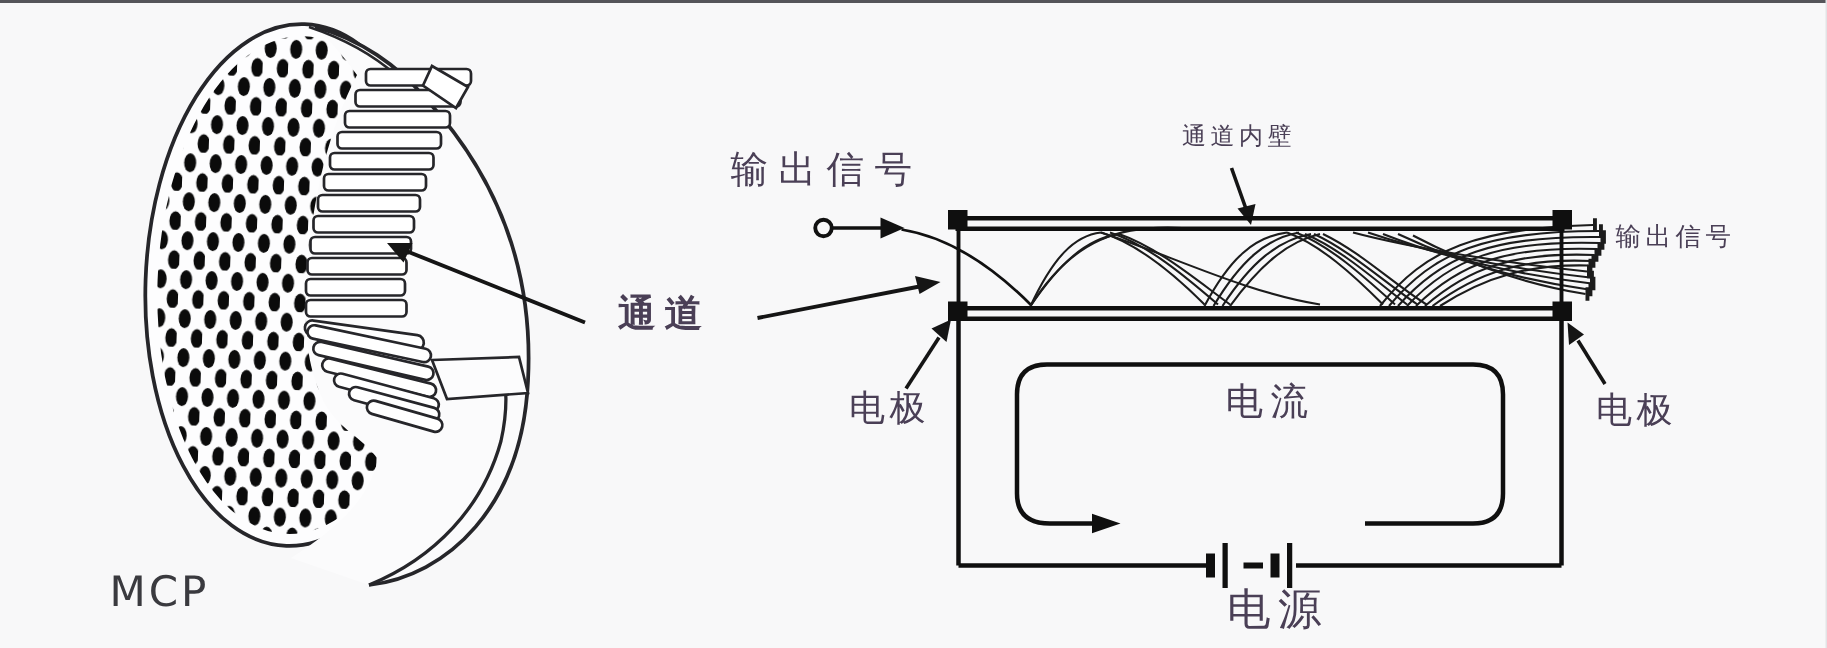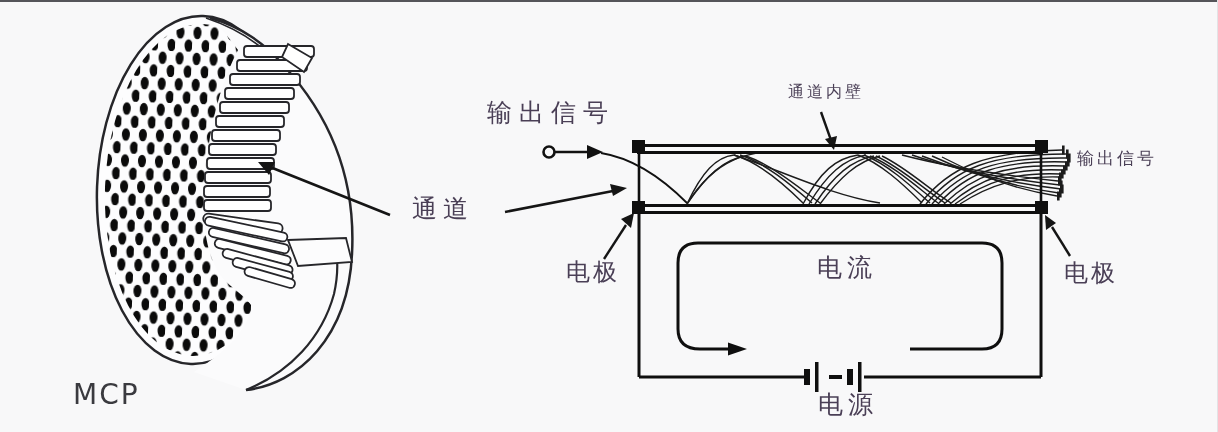--- a/index.html
+++ b/index.html
@@ -10,27 +10,27 @@
   }
   .top-edge{position:absolute;left:0;top:0;width:100%;height:2px;background:#55555a;}
   .right-edge{position:absolute;right:0;top:0;width:1px;height:100%;background:#e3e3e6;}
   svg{position:absolute;left:0;top:0;}
   .lbl{
     position:absolute;color:#4a3f56;white-space:nowrap;
     font-weight:500;line-height:1.1;user-select:none;
   }
   .lbl-mcp{left:73px;top:368px;font-size:28px;letter-spacing:2px;color:#3a3a3f;margin-top:12px;}
   .lbl-incident{left:487px;top:99px;font-size:25px;letter-spacing:7px;}
-  .lbl-channel{left:412px;top:195px;font-size:25px;letter-spacing:6px;}
+  .lbl-channel{left:412px;top:195px;font-size:25px;letter-spacing:6px;font-weight:bold;}
   .lbl-wall{left:788px;top:83px;font-size:16px;letter-spacing:3px;font-family:Liberation Serif, serif;}
   .lbl-output{left:1077px;top:149px;font-size:17px;letter-spacing:3px;}
   .lbl-elec-l{left:566px;top:259px;font-size:24px;letter-spacing:3px;}
   .lbl-elec-r{left:1064px;top:260px;font-size:24px;letter-spacing:3px;}
   .lbl-current{left:817px;top:254px;font-size:25px;letter-spacing:5px;text-align:center;}
-  .lbl-power{left:818px;top:391px;font-size:25px;letter-spacing:5px;}
+  .lbl-power{left:818px;top:391px;font-size:29px;letter-spacing:5px;}
 </style>
 </head>
 <body>
 
 <div class="stage">
   <div class="top-edge"></div>
   <div class="right-edge"></div>
 
   <svg width="1218" height="432" viewBox="0 0 1218 432">
     <defs>

